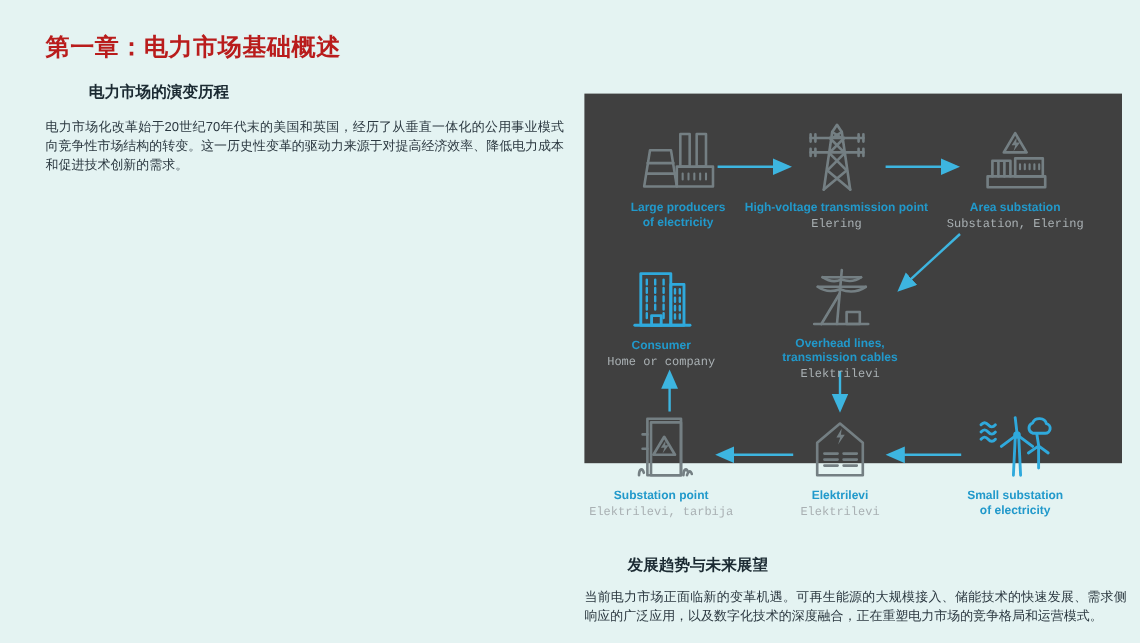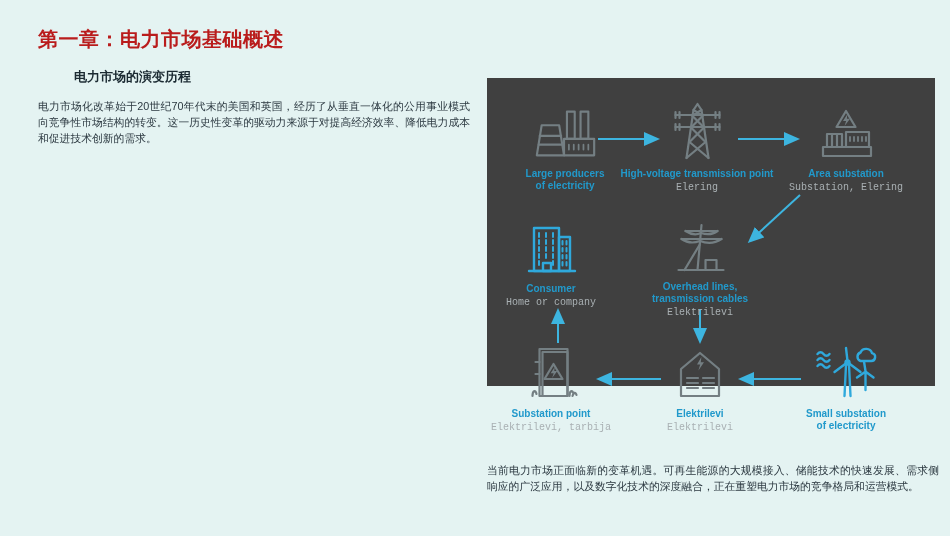--- a/index.html
+++ b/index.html
@@ -218,14 +218,15 @@
     </div>
     <div class="node-label">
       <div>Small substation</div>
       <div>of electricity</div>
     </div>
   </div>
 
 </div>
 
 <div class="bottom-block">
+  <div class="sec-heading">发展趋势与未来展望</div>
   <p class="body-text">当前电力市场正面临新的变革机遇。可再生能源的大规模接入、储能技术的快速发展、需求侧响应的广泛应用，以及数字化技术的深度融合，正在重塑电力市场的竞争格局和运营模式。</p>
 </div>
 
 </body></html>

